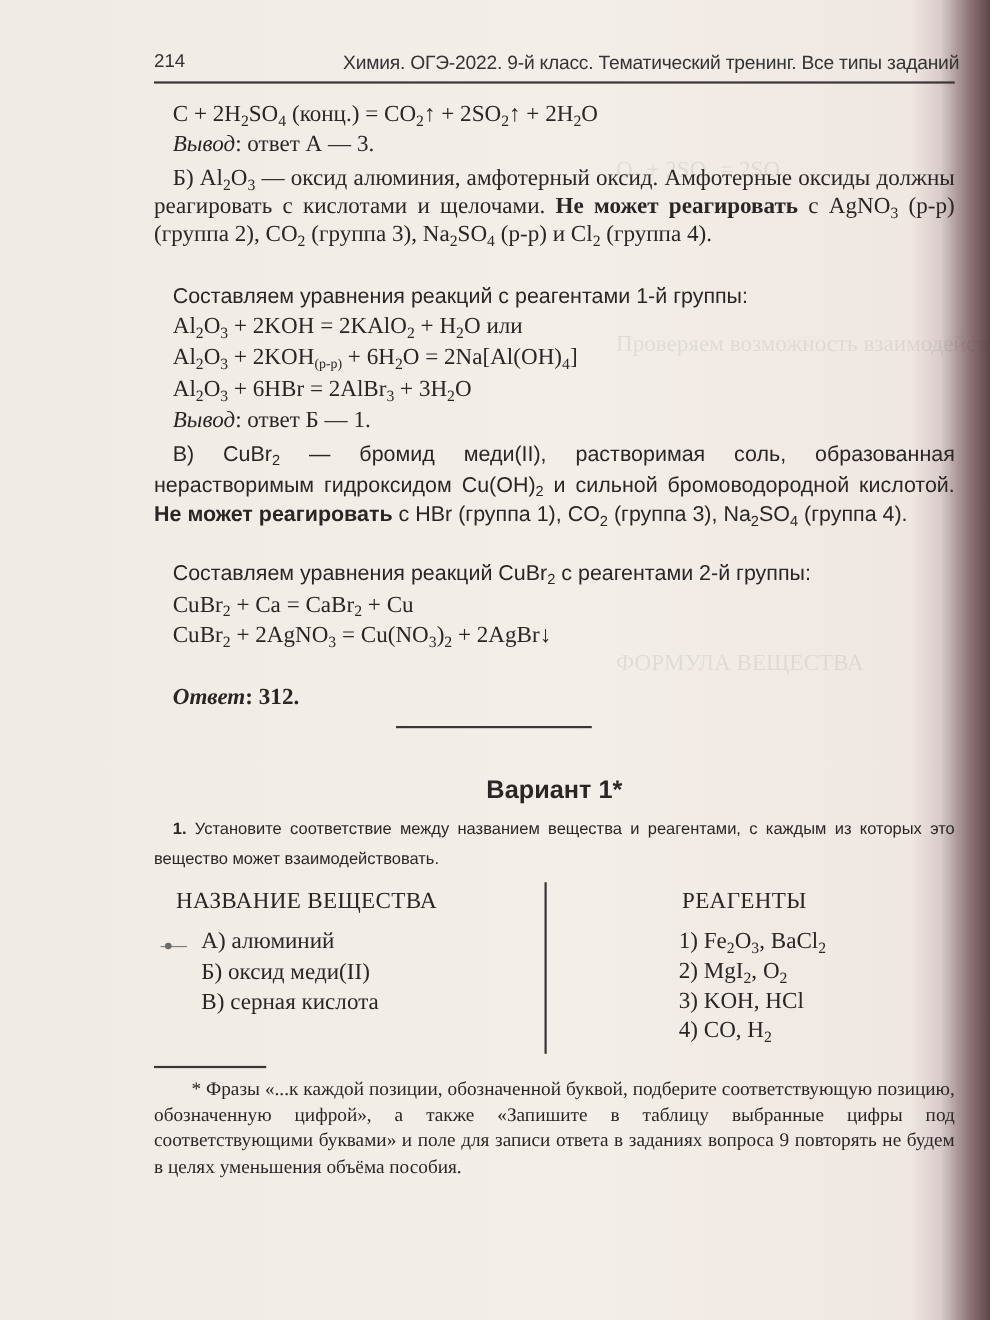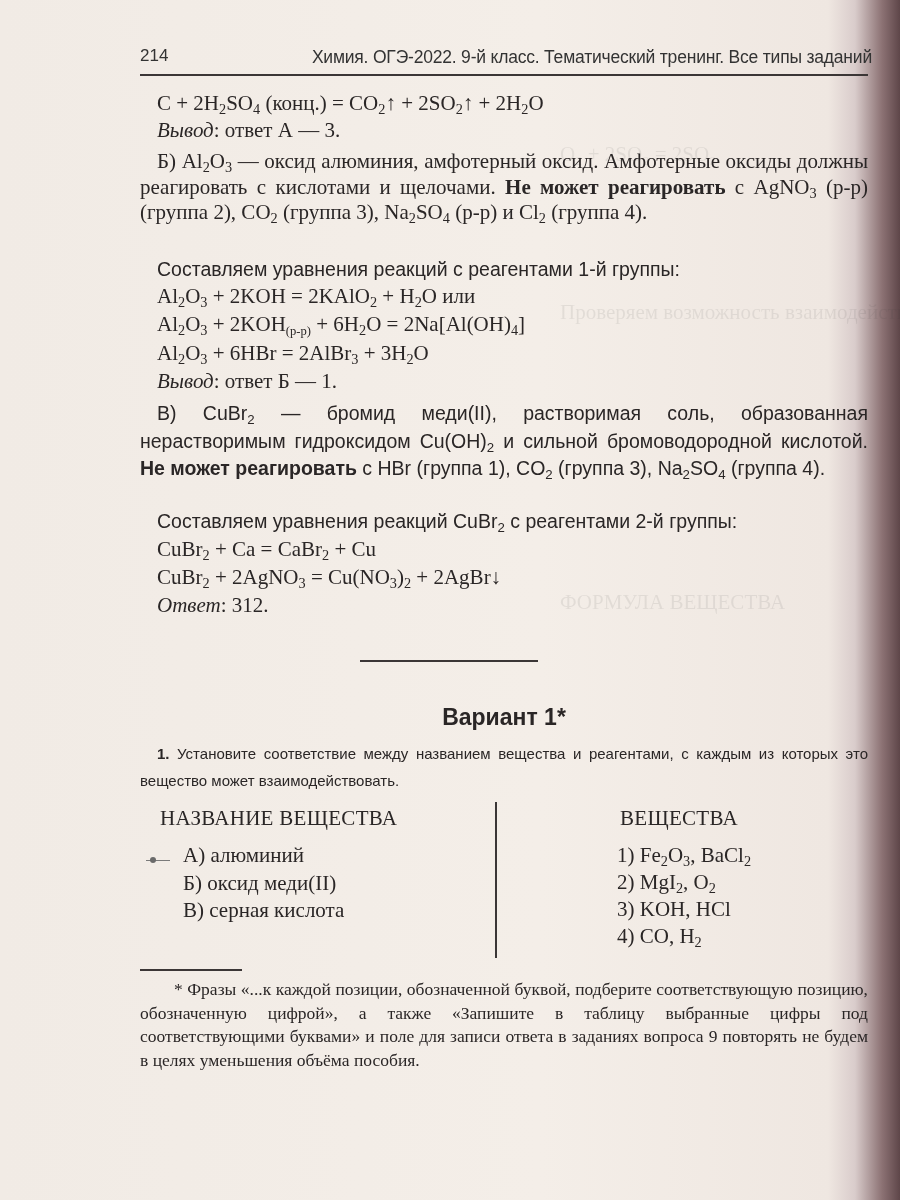--- a/index.html
+++ b/index.html
@@ -86,34 +86,34 @@
   </div>
   <div class="line sans" style="left:157px;top:508px;">
     <span>Составляем уравнения реакций CuBr</span><sub>2</sub><span> с реагентами 2-й группы:</span>
   </div>
   <div class="line" style="left:157px;top:536px;">
     <span>CuBr</span><sub>2</sub><span> + Ca = CaBr</span><sub>2</sub><span> + Cu</span>
   </div>
   <div class="line" style="left:157px;top:564px;">
     <span>CuBr</span><sub>2</sub><span> + 2AgNO</span><sub>3</sub><span> = Cu(NO</span><sub>3</sub><span>)</span><sub>2</sub><span> + 2AgBr↓</span>
   </div>
-  <div class="line" style="left:157px;top:592px;">
+  <div class="line" style="left:157px;top:620px;font-weight:bold;">
     <i>Ответ</i><span>: 312.</span>
   </div>
 
   <div class="divider" style="left:360px;top:660px;width:178px;"></div>
 
   <div class="section-title">Вариант 1*</div>
 
   <div class="task">
     <span class="first"><b>1.</b><span> Установите соответствие между названием вещества и реагентами, с каждым из которых это вещество может взаимодействовать.</span></span>
   </div>
 
   <div class="col-head" style="left:160px;top:806px;">НАЗВАНИЕ ВЕЩЕСТВА</div>
-  <div class="col-head" style="left:620px;top:806px;">ВЕЩЕСТВА</div>
+  <div class="col-head" style="left:620px;top:806px;">РЕАГЕНТЫ</div>
   <div class="vline"></div>
 
   <div class="pencil"></div>
   <div class="pencil-dot"></div>
 
   <div class="col-item" style="left:183px;top:843px;">А) алюминий</div>
   <div class="col-item" style="left:183px;top:871px;">Б) оксид меди(II)</div>
   <div class="col-item" style="left:183px;top:898px;">В) серная кислота</div>
 
   <div class="col-item" style="left:617px;top:843px;">

